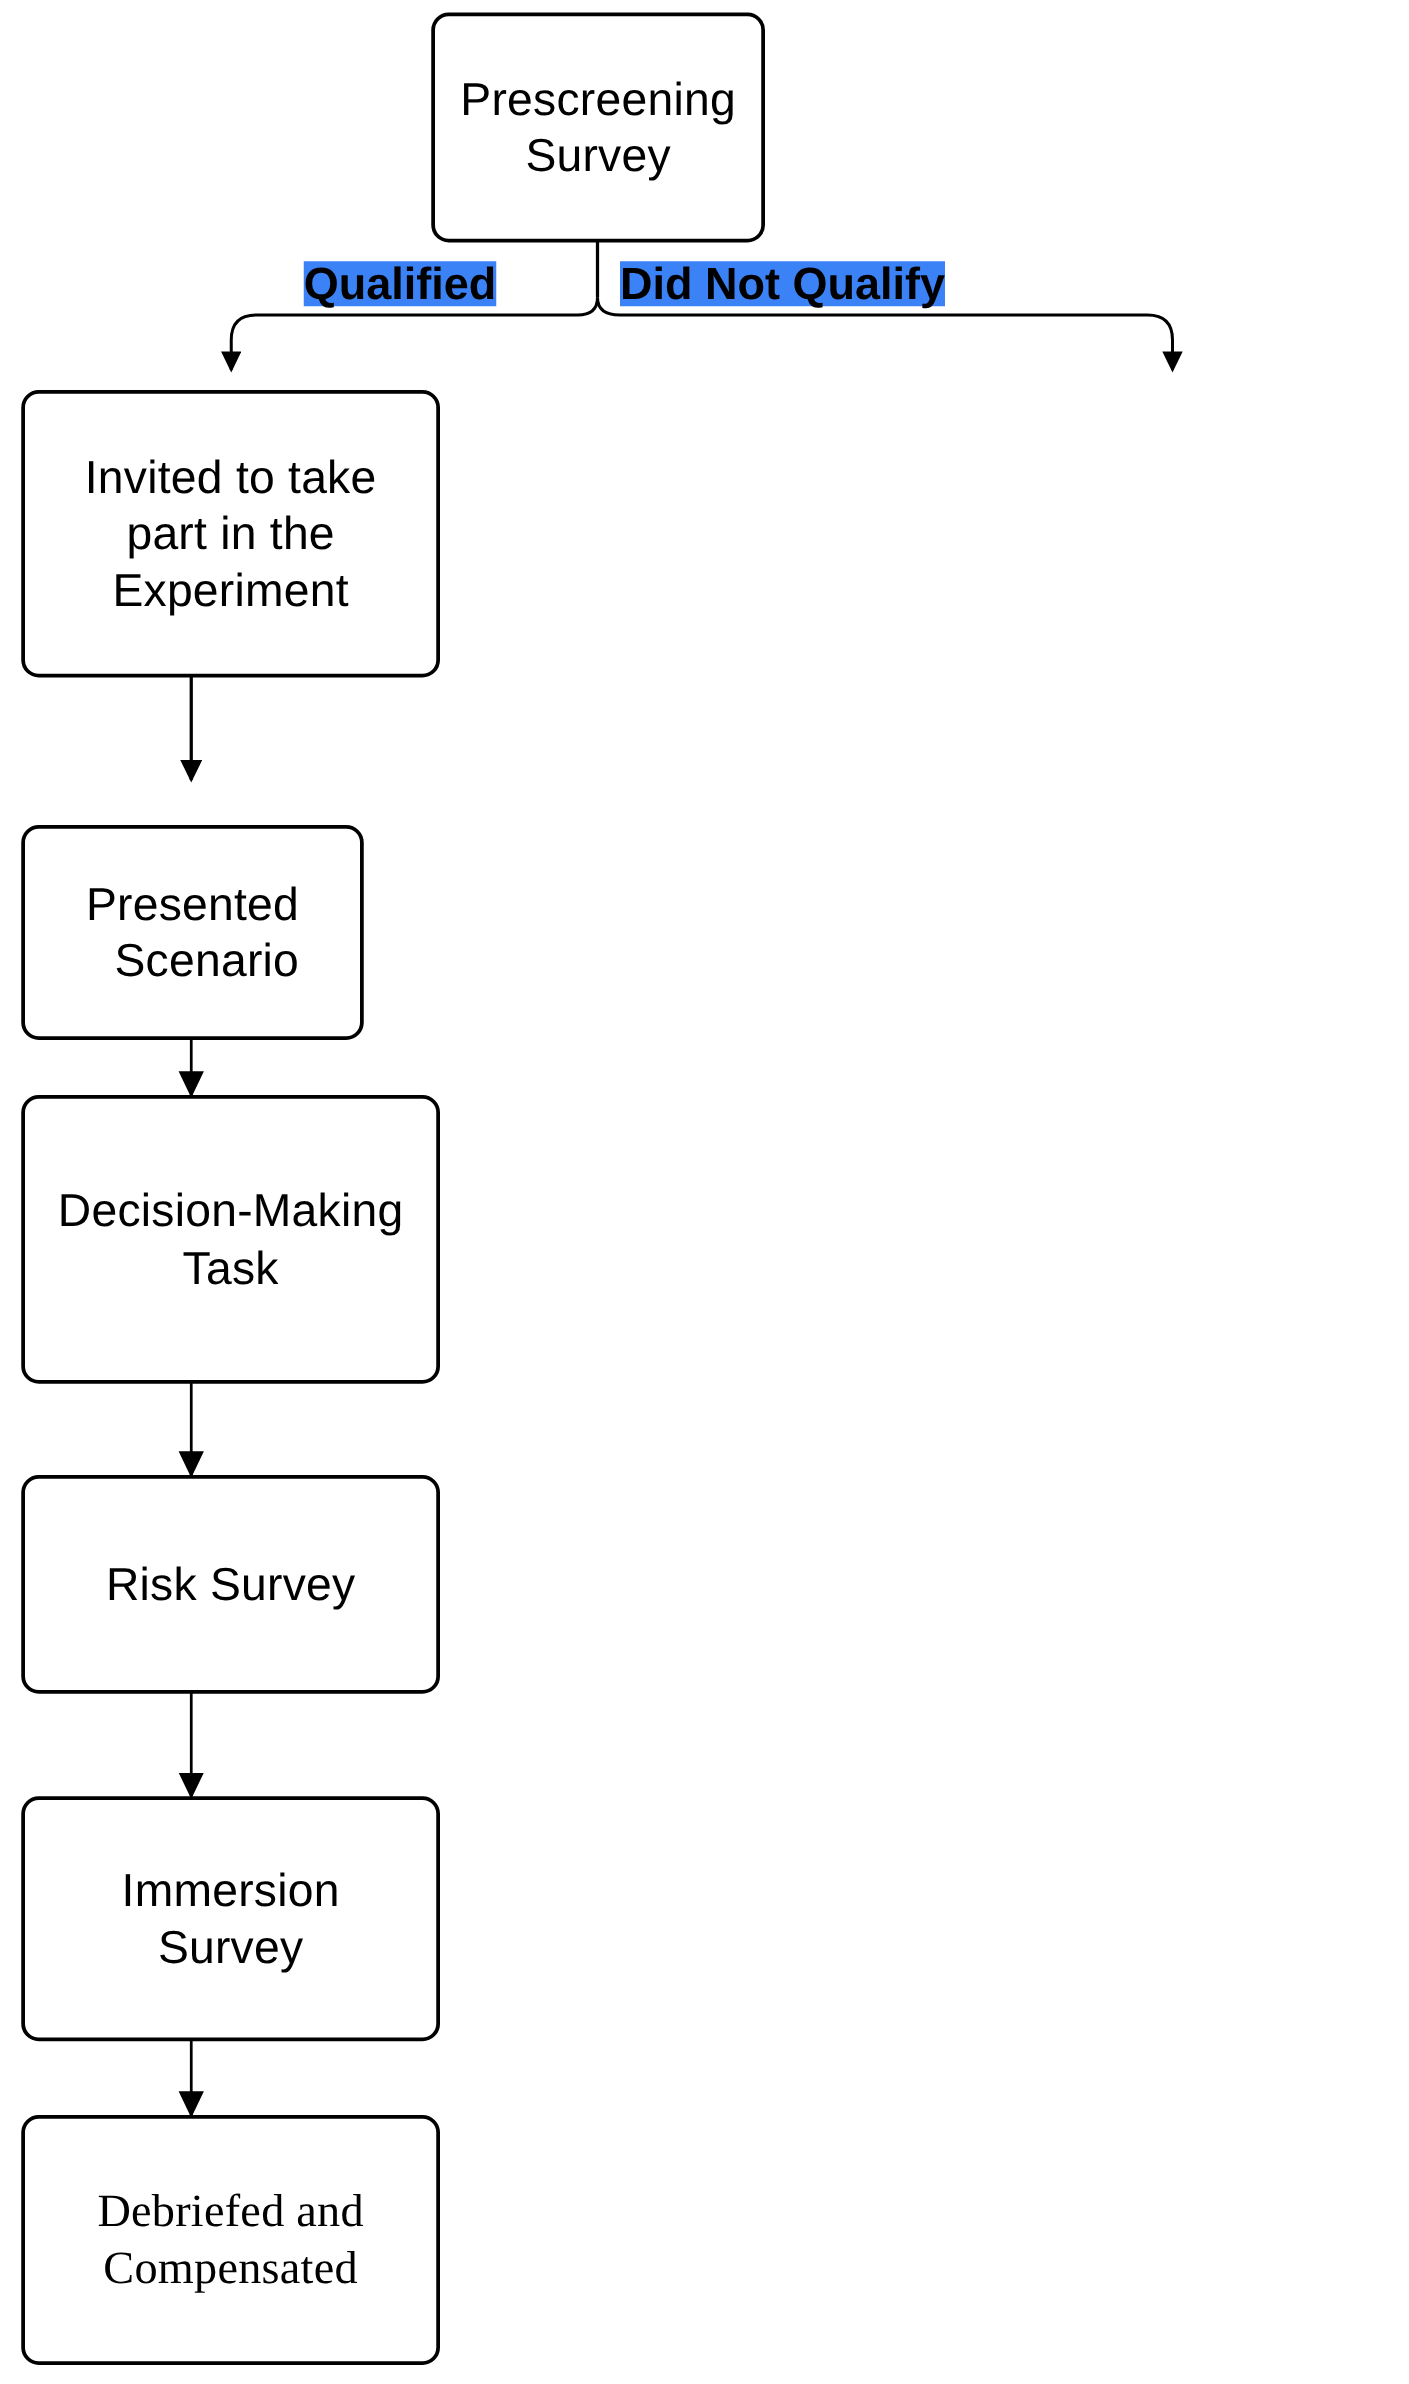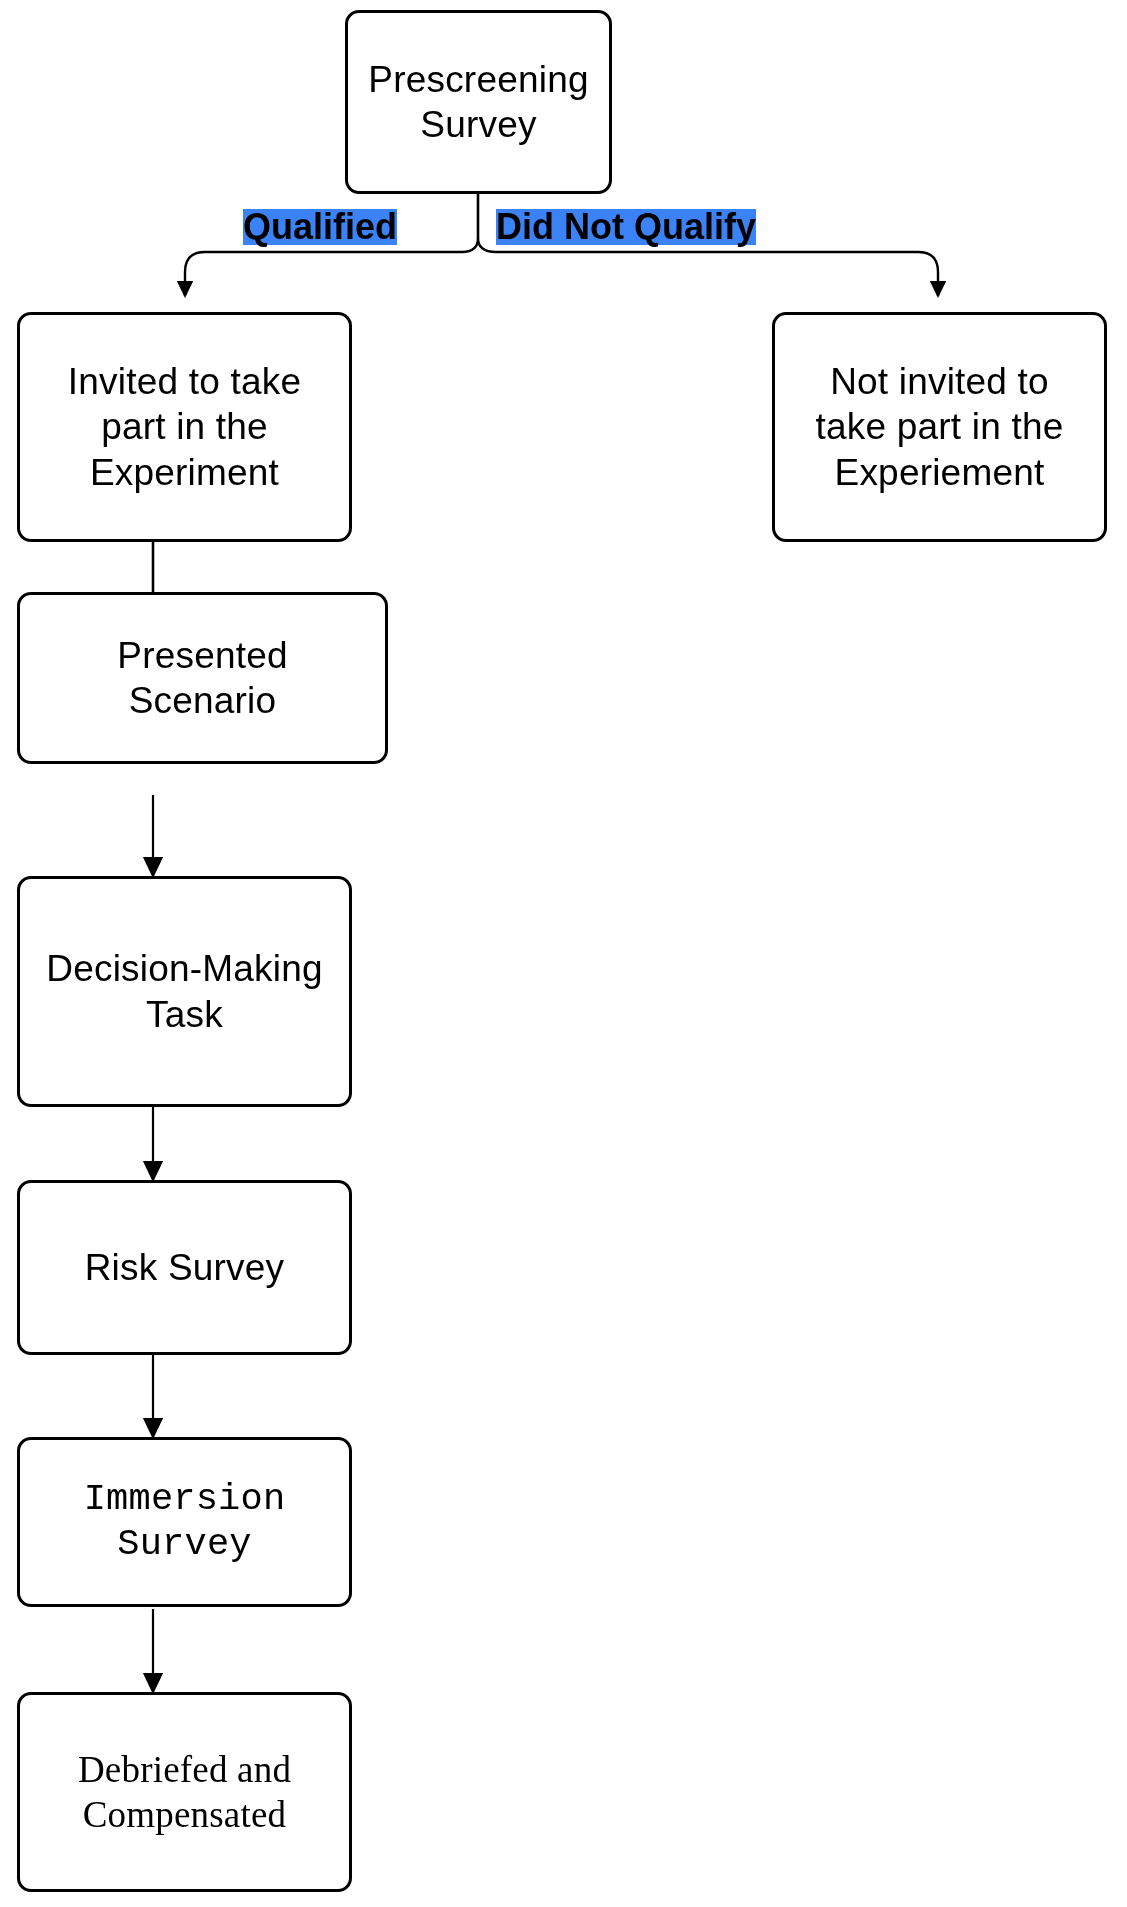--- a/index.html
+++ b/index.html
@@ -80,33 +80,30 @@
     <path d="M153,1609 L153,1692" fill="none" stroke="#000000" stroke-width="2.2" marker-end="url(#ah-thin)"></path>
   </svg>
 
   <div class="node" style="left:345px; top:10px; width:267px; height:184px;">Prescreening
 Survey</div>
 
   <div class="node" style="left:17px; top:312px; width:335px; height:230px;border-radius:14px;">Invited to take
 part in the
 Experiment</div>
 
-  <div class="node" style="left:772px; top:312px; width:335px; height:230px;">Not invited to
-take part in the
-Experiement</div>
 
-  <div class="node" style="left:17px; top:592px; width:371px; height:172px;">Presented
+  <div class="node" style="left:17px; top:660px; width:274px; height:172px;text-align:right;">Presented
 Scenario</div>
 
   <div class="node" style="left:17px; top:876px; width:335px; height:231px;">Decision-Making
 Task</div>
 
   <div class="node" style="left:17px; top:1180px; width:335px; height:175px;">Risk Survey</div>
 
-  <div class="node" style="left:17px; top:1437px; width:335px; height:170px;font-family:Liberation Mono, monospace;">Immersion
+  <div class="node" style="left:17px; top:1437px; width:335px; height:196px;">Immersion
 Survey</div>
 
   <div class="node" style="left:17px; top:1692px; width:335px; height:200px;font-family:Liberation Serif, serif;">Debriefed and
 Compensated</div>
 
   <div class="edge-label" style="left:243px; top:209px;">Qualified</div>
 
   <div class="edge-label" style="left:496px; top:209px;">Did Not Qualify</div>
 
 </div>

